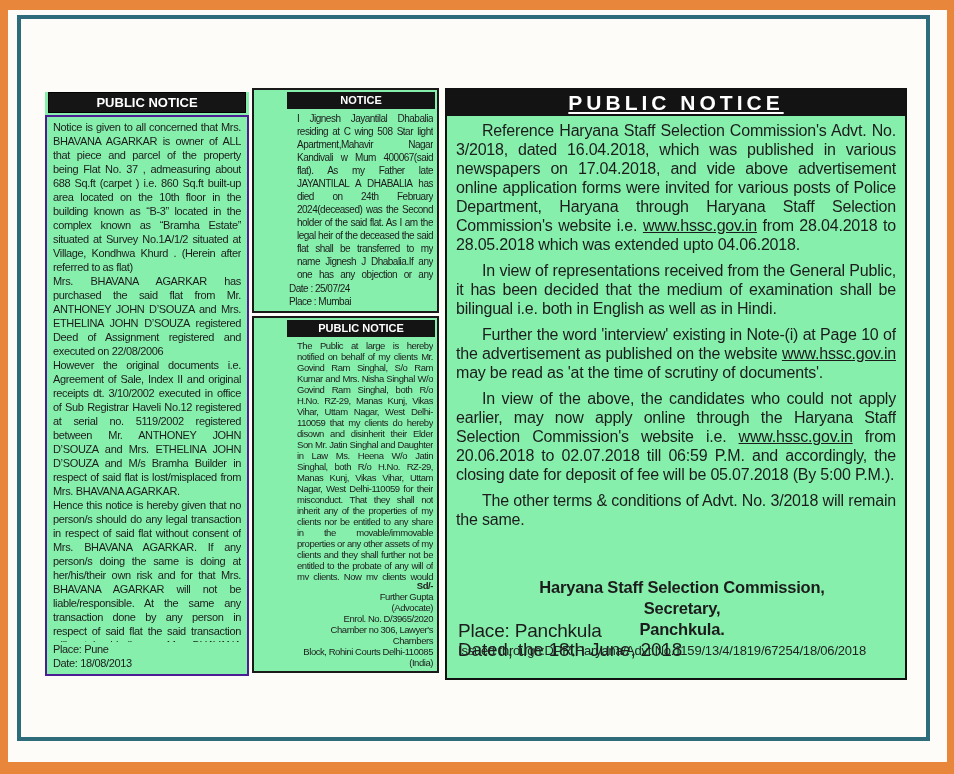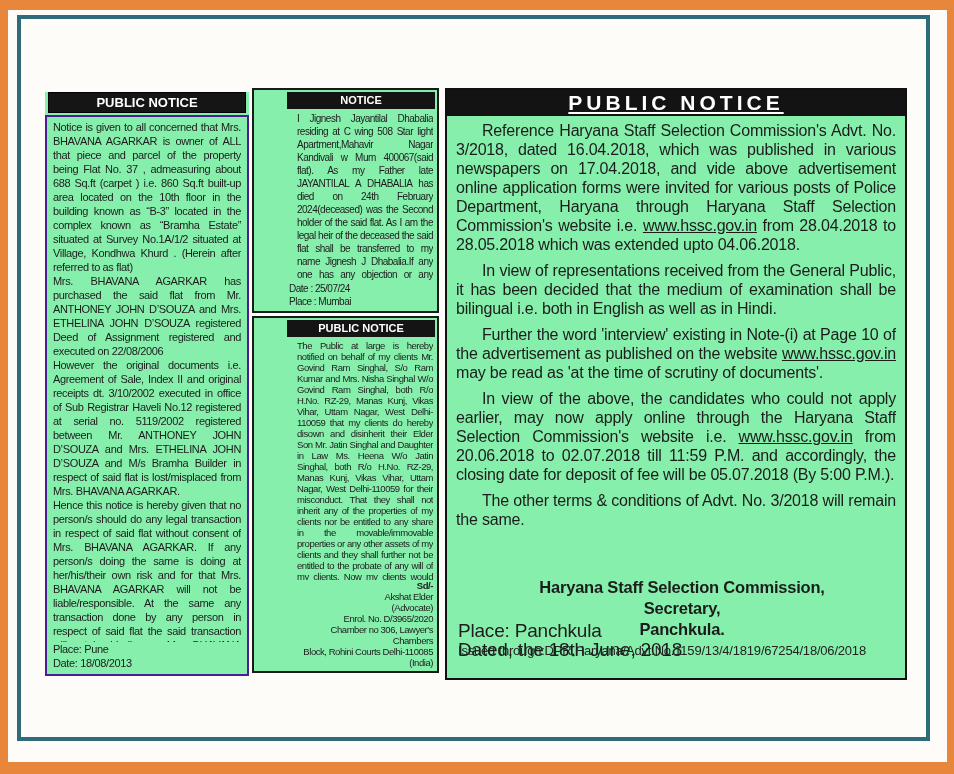--- a/index.html
+++ b/index.html
@@ -108,37 +108,37 @@
 </section>
 
 <section class="notice m-notice m-bottom">
   <div class="mn-header">PUBLIC NOTICE</div>
   <div class="mn-body">
     <div class="mn-paras">
         <div class="mp"><span>The Public at large is hereby notified on behalf of my clients Mr. Govind Ram Singhal, S/o Ram Kumar and Mrs. Nisha Singhal W/o Govind Ram Singhal, both R/o H.No. RZ-29, Manas Kunj, Vikas Vihar, Uttam Nagar, West Delhi-110059 that my clients do hereby disown and disinherit their Elder Son Mr. Jatin Singhal and Daughter in Law Ms. Heena W/o Jatin Singhal, both R/o H.No. RZ-29, Manas Kunj, Vikas Vihar, Uttam Nagar, West Delhi-110059 for their misconduct. That they shall not inherit any of the properties of my clients nor be entitled to any share in the movable/immovable properties or any other assets of my clients and they shall further not be entitled to the probate of any will of my clients. Now my clients would have no concern with their Son Jatin Singhal and Daughter in Law Heena. Any person dealing or transacting with aforesaid Son and Daughter in Law in any respect of my clients shall be doing that at his or her own risks, general public take note.</span></div>
       </div>
     <div class="m-sig">
         <div class="sig-line"><span>Sd/-</span></div>
-        <div class="sig-line"><span>Akshat Elder</span></div>
+        <div class="sig-line"><span>Further Gupta</span></div>
         <div class="sig-line"><span>(Advocate)</span></div>
         <div class="sig-line"><span>Enrol. No. D/3965/2020</span></div>
         <div class="sig-line"><span>Chamber no 306, Lawyer's Chambers</span></div>
         <div class="sig-line"><span>Block, Rohini Courts Delhi-110085 (India)</span></div>
       </div>
   </div>
 </section>
 
 <section class="notice right-notice">
   <div class="rn-header">PUBLIC NOTICE</div>
   <div class="rn-body">
     <div class="rn-paras">
         <div class="rp"><span>Reference Haryana Staff Selection Commission's Advt. No. 3/2018, dated 16.04.2018, which was published in various newspapers on 17.04.2018, and vide above advertisement online application forms were invited for various posts of Police Department, Haryana through Haryana Staff Selection Commission's website i.e. </span><span class="u">www.hssc.gov.in</span><span> from 28.04.2018 to 28.05.2018 which was extended upto 04.06.2018.</span></div>
         <div class="rp"><span>In view of representations received from the General Public, it has been decided that the medium of examination shall be bilingual i.e. both in English as well as in Hindi.</span></div>
         <div class="rp"><span>Further the word 'interview' existing in Note-(i) at Page 10 of the advertisement as published on the website </span><span class="u">www.hssc.gov.in</span><span> may be read as 'at the time of scrutiny of documents'.</span></div>
-        <div class="rp"><span>In view of the above, the candidates who could not apply earlier, may now apply online through the Haryana Staff Selection Commission's website i.e. </span><span class="u">www.hssc.gov.in</span><span> from 20.06.2018 to 02.07.2018 till 11:59 P.M. and accordingly, the closing date for deposit of fee will be 05.07.2018 (By 5:00 P.M.).</span></div>
+        <div class="rp"><span>In view of the above, the candidates who could not apply earlier, may now apply online through the Haryana Staff Selection Commission's website i.e. </span><span class="u">www.hssc.gov.in</span><span> from 20.06.2018 to 02.07.2018 till 06:59 P.M. and accordingly, the closing date for deposit of fee will be 05.07.2018 (By 5:00 P.M.).</span></div>
         <div class="rp"><span>The other terms &amp; conditions of Advt. No. 3/2018 will remain the same.</span></div>
       </div>
     <div class="rn-footer">
       <div class="rn-sig">
           <div class="sig-line"><span>Haryana Staff Selection Commission,</span></div>
           <div class="sig-line"><span>Secretary,</span></div>
           <div class="sig-line"><span>Panchkula.</span></div>
         </div>
       <div class="rn-place-block">
         <div>Place: Panchkula</div>

